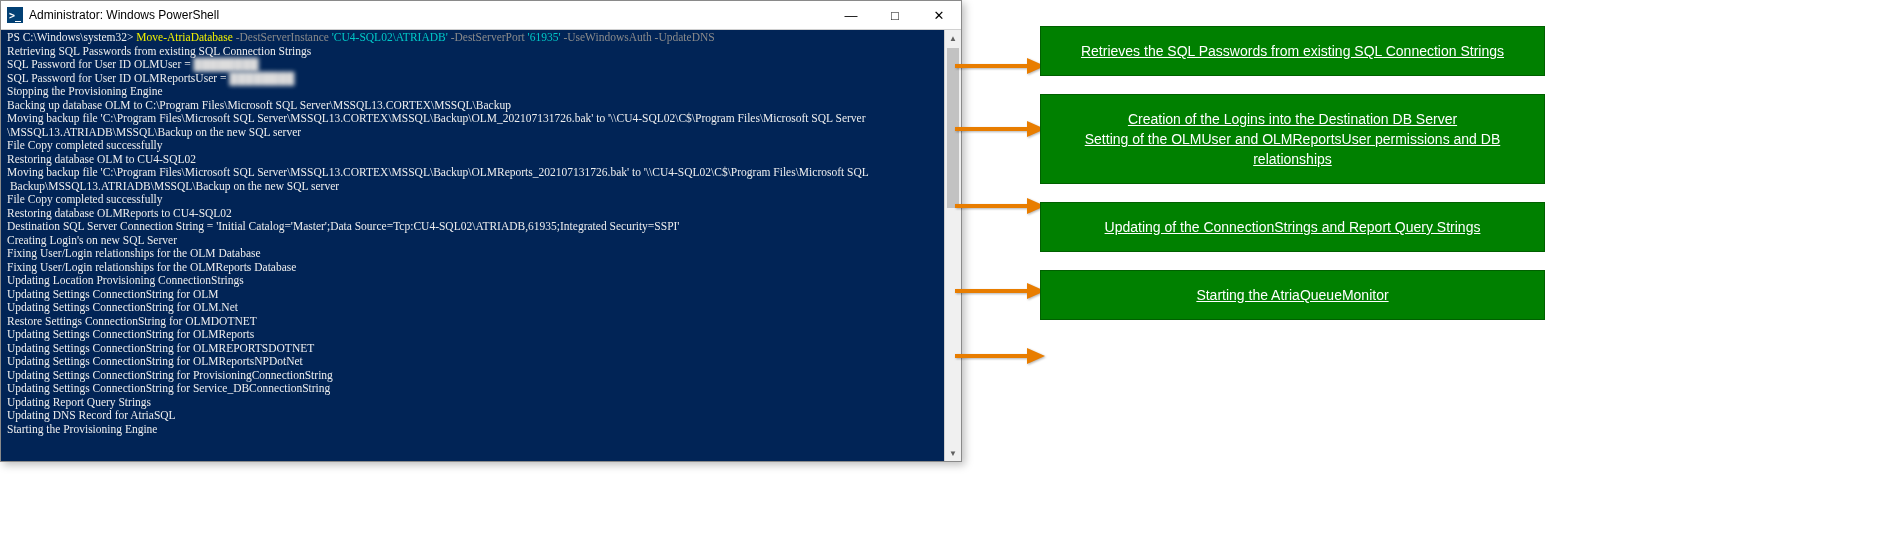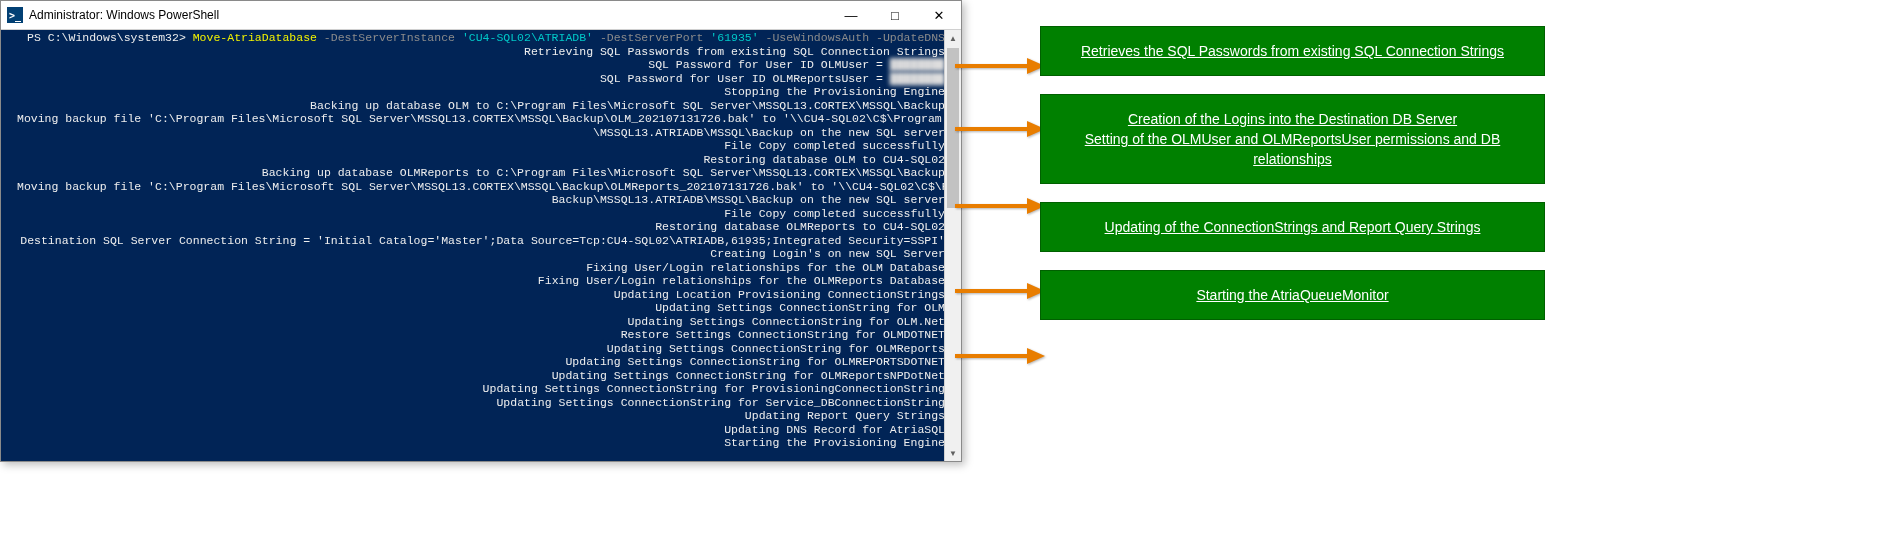--- a/index.html
+++ b/index.html
@@ -64,27 +64,26 @@
     font-family: "Segoe UI Symbol", sans-serif;
     color: #000000;
   }
   .console {
     flex: 1;
     background: #012456;
     overflow: hidden;
     position: relative;
   }
   .console-inner {
-    padding: 1px 16px;
-    font-family: Liberation Mono, monospace;
+    padding: 1px 6px;
+    font-family: Liberation Serif, serif;
     font-size: 11.5px;
     line-height: 13.5px;
     color: #eeeeee;
     white-space: nowrap;
-    text-align: right;
   }
   .line { white-space: pre; }
   .prompt-path { color: #eeeeee; }
   .cmd-yellow { color: #f2f200; }
   .cmd-grey   { color: #8b8b8b; }
   .cmd-teal   { color: #00c8c8; }
   .blur {
     filter: blur(2px);
     color: #dddddd;
   }
@@ -187,21 +186,20 @@
       <div class="line"><span class="prompt-path">PS C:\Windows\system32&gt; </span><span class="cmd-yellow">Move-AtriaDatabase</span><span class="cmd-grey"> -DestServerInstance </span><span class="cmd-teal">'CU4-SQL02\ATRIADB'</span><span class="cmd-grey"> -DestServerPort </span><span class="cmd-teal">'61935'</span><span class="cmd-grey"> -UseWindowsAuth</span><span class="cmd-grey"> -UpdateDNS</span></div>
       <div class="line">Retrieving SQL Passwords from existing SQL Connection Strings</div>
       <div class="line"><span>SQL Password for User ID OLMUser = </span><span class="blur">████████</span></div>
       <div class="line"><span>SQL Password for User ID OLMReportsUser = </span><span class="blur">████████</span></div>
       <div class="line">Stopping the Provisioning Engine</div>
       <div class="line">Backing up database OLM to C:\Program Files\Microsoft SQL Server\MSSQL13.CORTEX\MSSQL\Backup</div>
       <div class="line">Moving backup file 'C:\Program Files\Microsoft SQL Server\MSSQL13.CORTEX\MSSQL\Backup\OLM_202107131726.bak' to '\\CU4-SQL02\C$\Program Files\Microsoft SQL Server</div>
       <div class="line">\MSSQL13.ATRIADB\MSSQL\Backup on the new SQL server</div>
       <div class="line">File Copy completed successfully</div>
       <div class="line">Restoring database OLM to CU4-SQL02</div>
-      <div class="line">Backing up database OLMReports to C:\Program Files\Microsoft SQL Server\MSSQL13.CORTEX\MSSQL\Backup</div>
       <div class="line">Moving backup file 'C:\Program Files\Microsoft SQL Server\MSSQL13.CORTEX\MSSQL\Backup\OLMReports_202107131726.bak' to '\\CU4-SQL02\C$\Program Files\Microsoft SQL</div>
       <div class="line"> Backup\MSSQL13.ATRIADB\MSSQL\Backup on the new SQL server</div>
       <div class="line">File Copy completed successfully</div>
       <div class="line">Restoring database OLMReports to CU4-SQL02</div>
       <div class="line">Destination SQL Server Connection String = 'Initial Catalog='Master';Data Source=Tcp:CU4-SQL02\ATRIADB,61935;Integrated Security=SSPI'</div>
       <div class="line">Creating Login's on new SQL Server</div>
       <div class="line">Fixing User/Login relationships for the OLM Database</div>
       <div class="line">Fixing User/Login relationships for the OLMReports Database</div>
       <div class="line">Updating Location Provisioning ConnectionStrings</div>
       <div class="line">Updating Settings ConnectionString for OLM</div>

